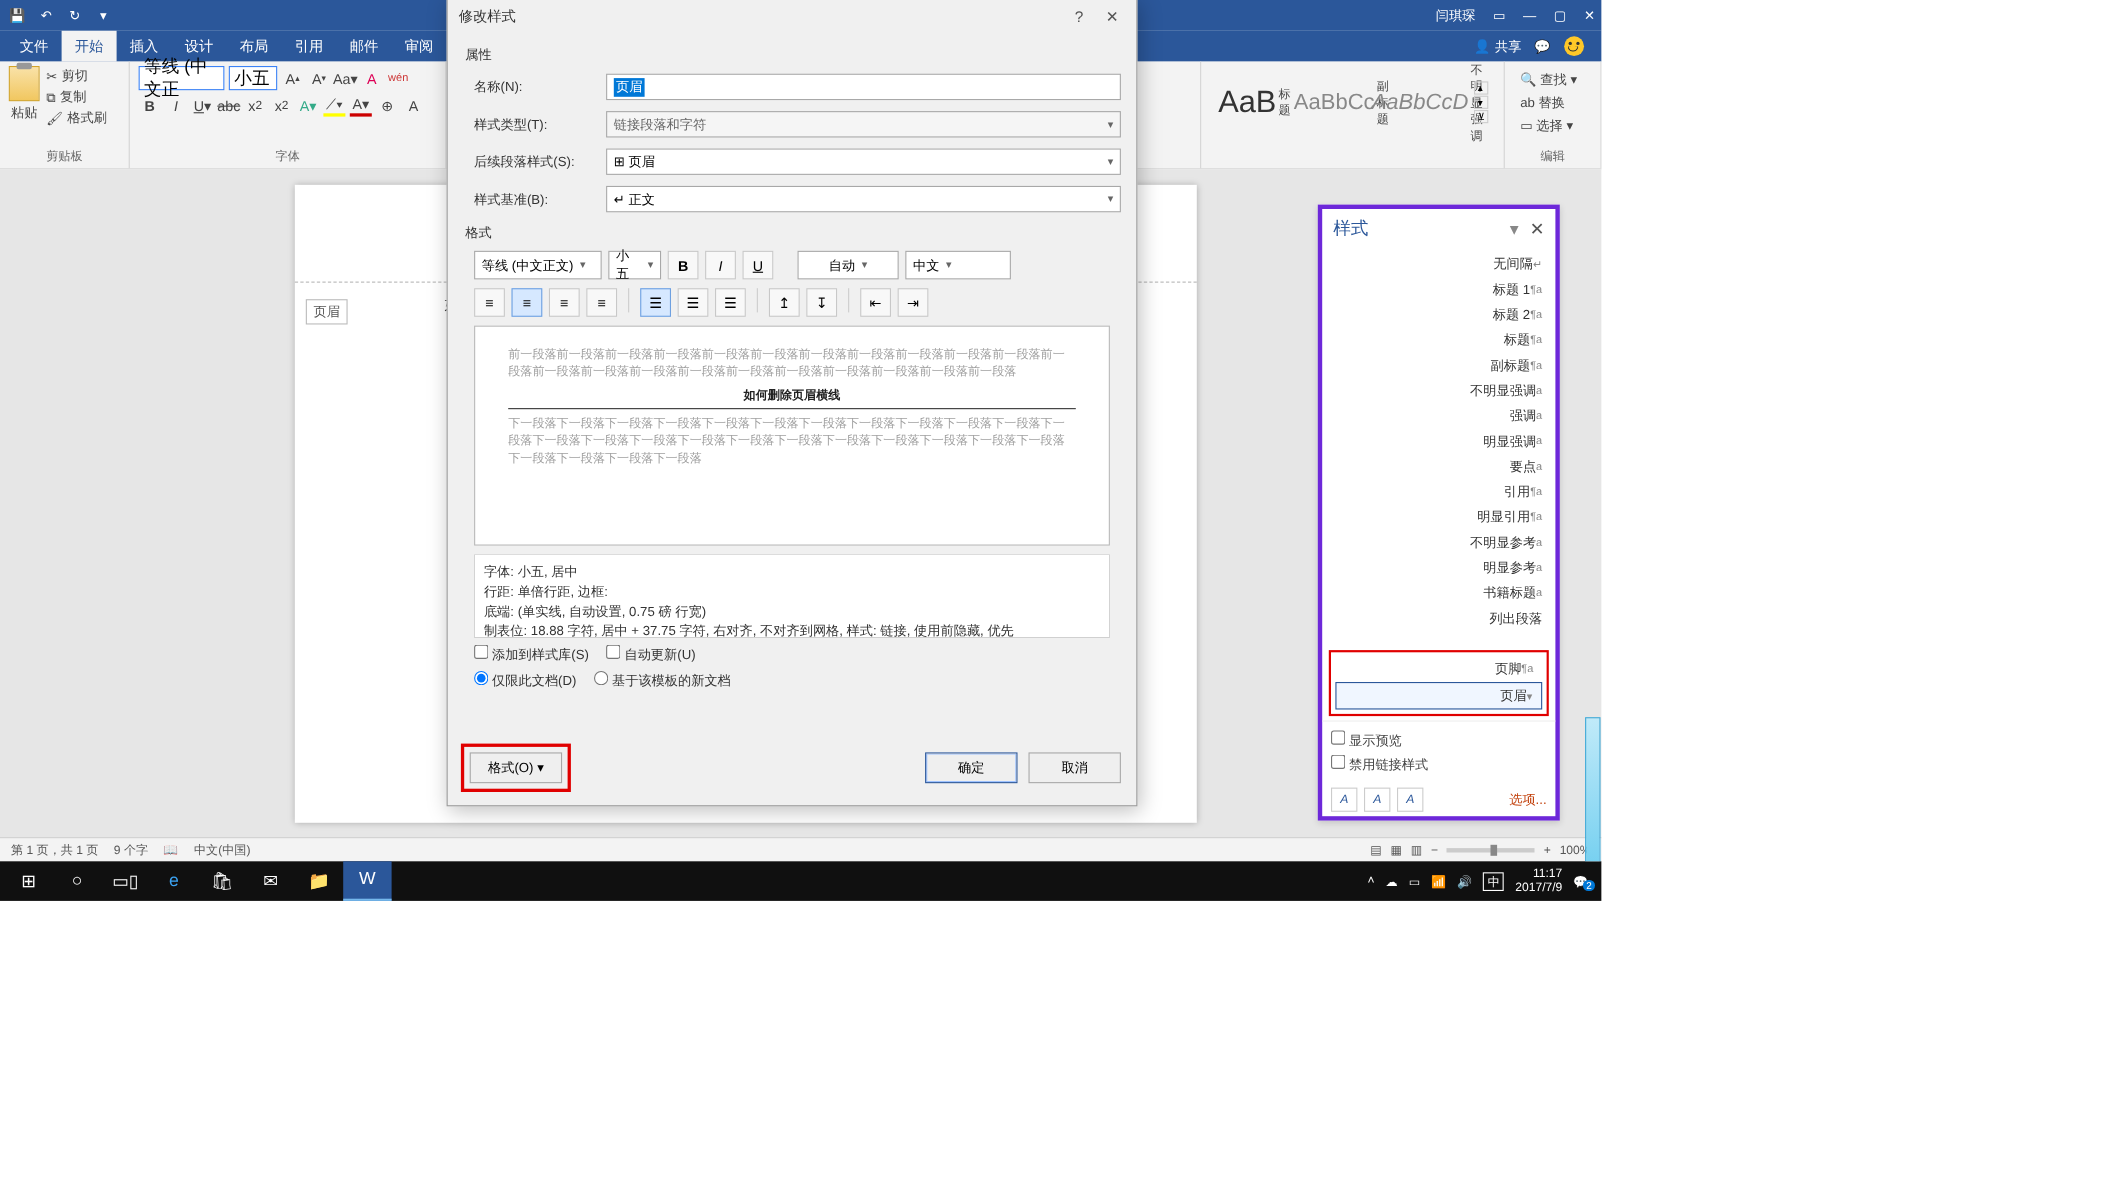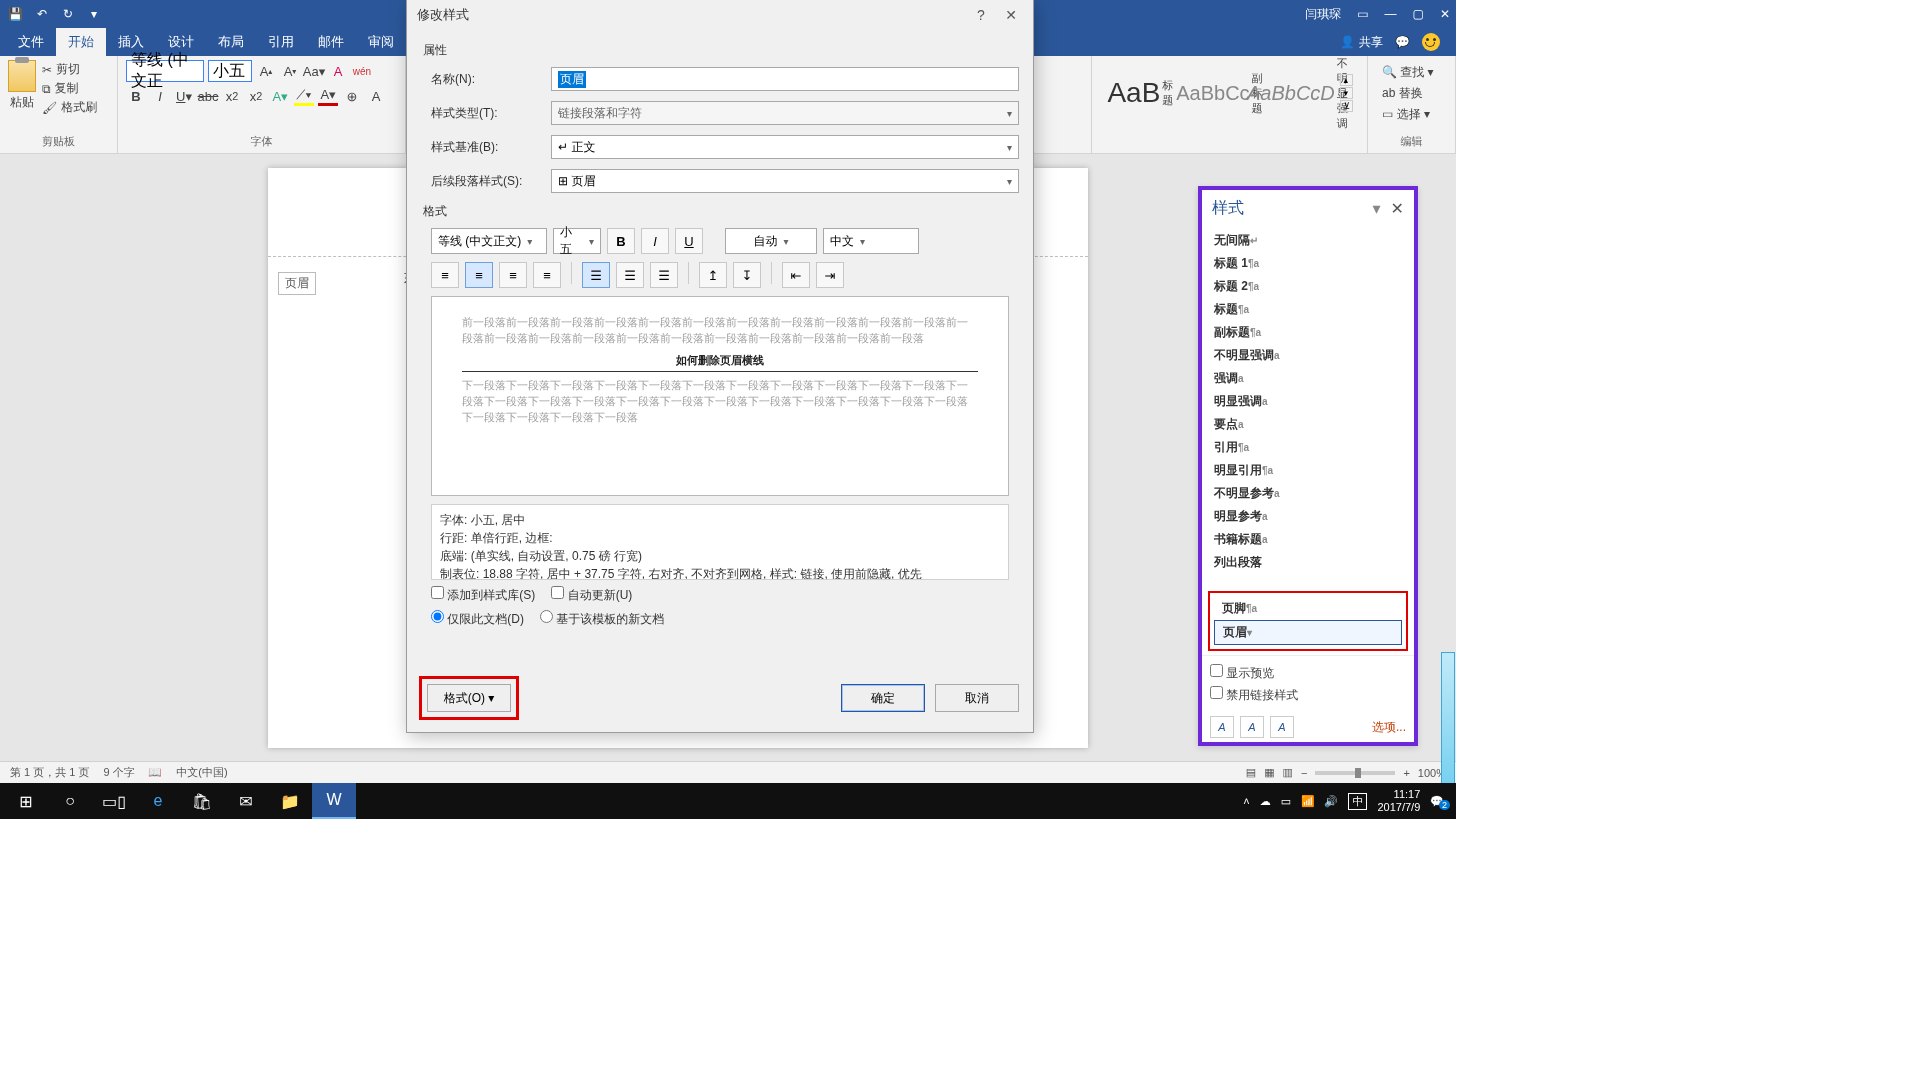--- a/index.html
+++ b/index.html
@@ -42,21 +42,21 @@
 .docarea { position:absolute; top:154px; left:0; right:0; bottom:36px; background:#e6e6e6; overflow:hidden; }
 .page { position:absolute; left:268px; top:14px; width:820px; height:580px; background:#fff; box-shadow:0 0 6px rgba(0,0,0,.25); }
 .header-area { position:absolute; top:88px; left:0; right:0; border-bottom:1px dashed #bfbfbf; }
 .header-tag { position:absolute; top:104px; left:10px; background:#fff; border:1px solid #bbb; padding:2px 6px; font-size:12px; color:#555; }
 .page .cursor { position:absolute; top:100px; left:136px; font-size:14px; color:#333; }
 
 
 .styles-pane { position:absolute; top:188px; right:38px; width:220px; height:560px; background:#fff; border:4px solid #6d28d9; box-shadow:0 2px 6px rgba(0,0,0,.15); display:flex; flex-direction:column; }
 .styles-pane .hdr { display:flex; justify-content:space-between; align-items:center; padding:8px 10px; color:#2b579a; font-size:16px; }
 .styles-list { flex:1; overflow:auto; padding:2px 4px; }
-.srow { display:flex; justify-content:flex-start; align-items:center; padding:3px 8px; font-size:12px; color:#333; cursor:pointer;font-weight:bold; }
+.srow { display:flex; justify-content:flex-end; align-items:center; padding:3px 8px; font-size:12px; color:#333; cursor:pointer; }
 .srow.selected { border:1px solid #2b579a; background:#f0f6ff; }
 .srow .tag { font-size:10px; color:#888; }
 .red-box { border:2px solid #e00000 !important; }
 .pane-footer { padding:6px 8px; border-top:1px solid #eee; }
 .pane-footer label { display:block; font-size:12px; color:#444; padding:2px 0; }
 .pane-icons { display:flex; gap:6px; align-items:center; padding:4px 8px; justify-content:space-between; }
 .pane-icons .picon { width:24px; height:22px; border:1px solid #ccc; display:flex; align-items:center; justify-content:center; font-size:11px; font-style:italic; color:#2b579a; background:#fff; }
 .options-link { color:#c2410c; font-size:12px; cursor:pointer; }
 
 
@@ -339,29 +339,29 @@
           <span>页眉</span>
         </div>
     </div>
     <div class="form-row">
       <div class="lbl">样式类型(T):</div>
       <div class="sel" style="background:#f5f5f5;color:#666;">
           <span>链接段落和字符</span>
         </div>
     </div>
     <div class="form-row">
+      <div class="lbl">后续段落样式(S):</div>
+      <div class="sel">
+          <span>⊞ 页眉</span>
+        </div>
+    </div>
+    <div class="form-row">
       <div class="lbl">样式基准(B):</div>
       <div class="sel">
           <span>↵ 正文</span>
-        </div>
-    </div>
-    <div class="form-row">
-      <div class="lbl">后续段落样式(S):</div>
-      <div class="sel">
-          <span>⊞ 页眉</span>
         </div>
     </div>
     <div class="section-label">格式</div>
     <div class="fmt-bar">
       <div class="fmt-sel" style="width:116px;">
           <span>等线 (中文正文)</span>
         </div>
       <div class="fmt-sel" style="width:48px;">
           <span>小五</span>
         </div>

